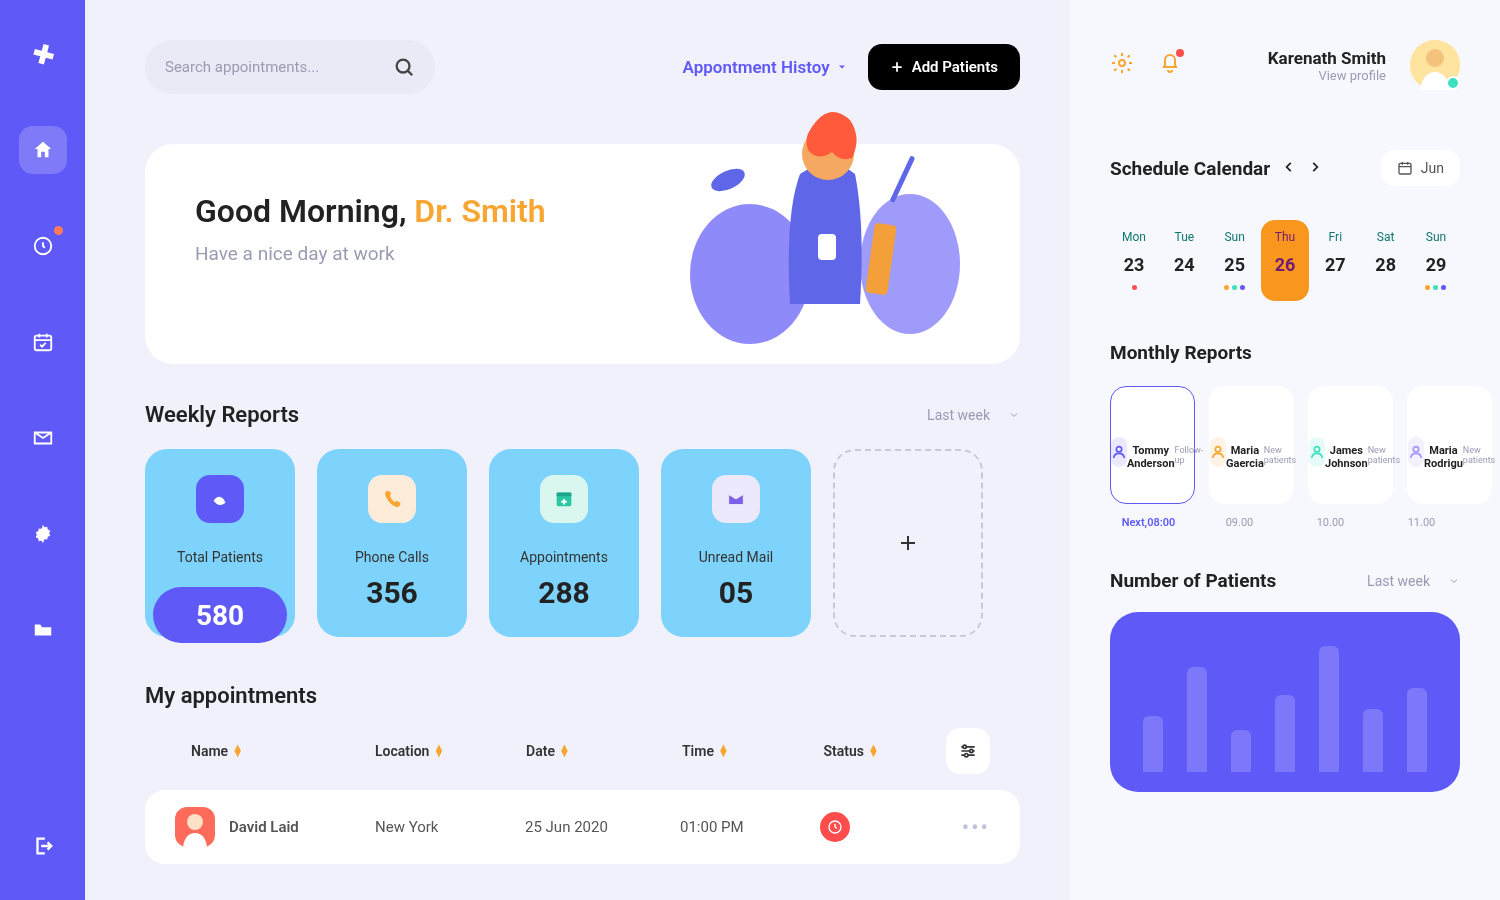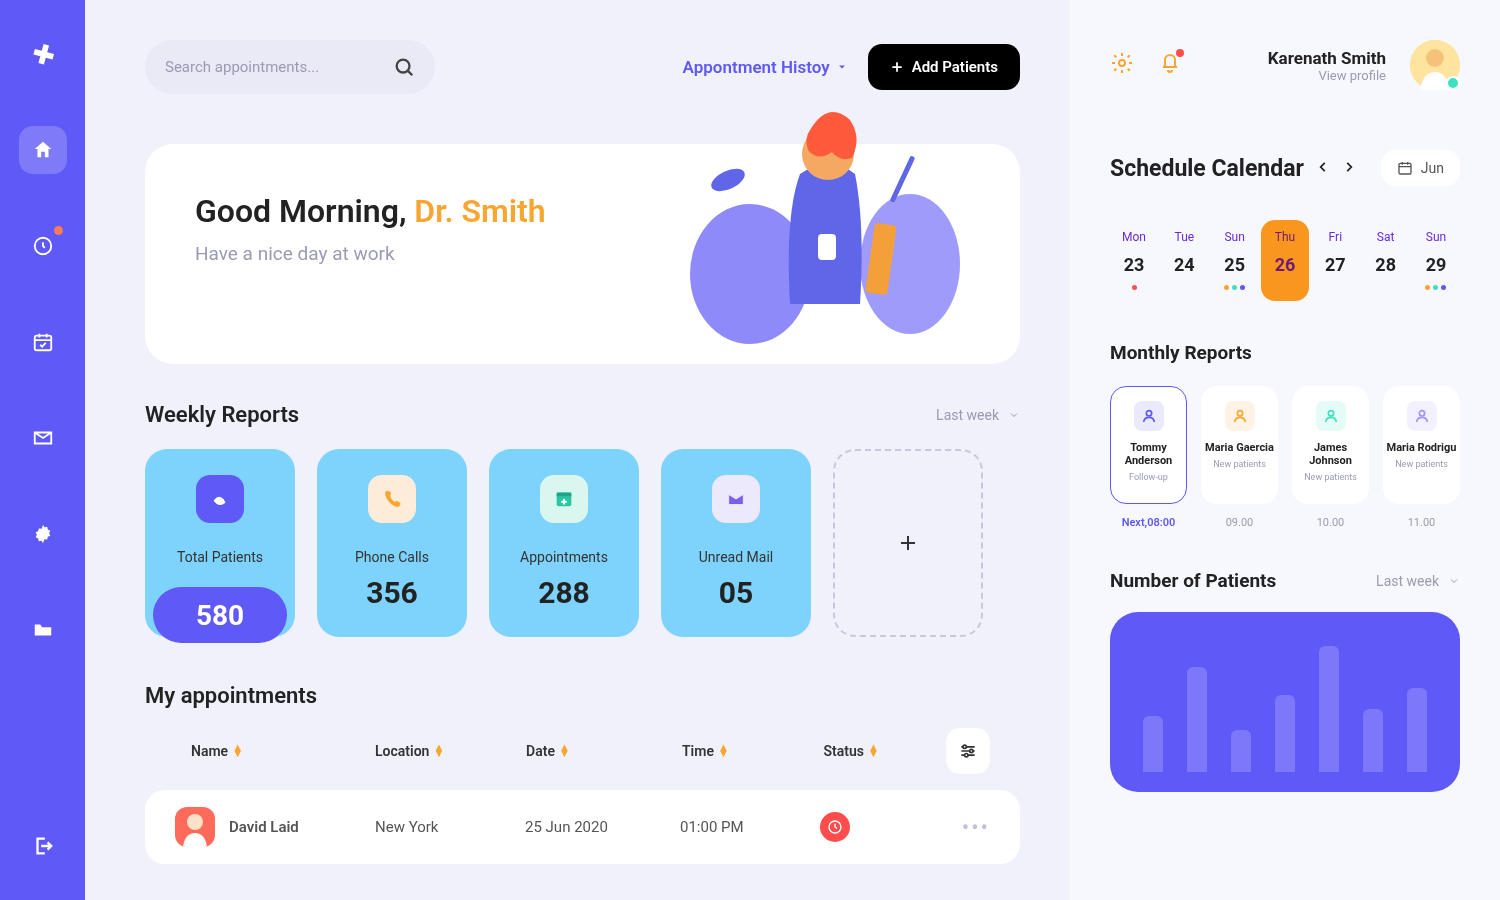--- a/index.html
+++ b/index.html
@@ -17,21 +17,21 @@
 .top-spacer { flex: 1; }
 .history-link { color: #5f59f7; font-weight: 600; font-size: 17px; display: flex; align-items: center; gap: 6px; cursor: pointer; }
 .add-btn { background: #000000; color: white; border: none; border-radius: 14px; padding: 14px 22px; font-size: 15px; font-weight: 600; display: flex; align-items: center; gap: 8px; cursor: pointer; }
 .hero { background: white; border-radius: 28px; margin-top: 50px; padding: 48px 50px; height: 220px; position: relative; overflow: visible; }
 .hero h1 { font-size: 32px; font-weight: 600; color: #222; }
 .hero h1 .hl { color: #f8a531; }
 .hero p { color: #9a9bb3; font-size: 19px; margin-top: 12px; }
 .illus { position: absolute; right: 60px; top: -60px; width: 280px; height: 260px; }
 .section-head { display: flex; align-items: center; justify-content: space-between; margin-top: 38px; }
 .section-head h2 { font-size: 22px; font-weight: 600; color: #222; }
-.dd { color: #9a9bb3; font-size: 14px; display: flex; align-items: center; gap: 9px; cursor: pointer; }
+.dd { color: #9a9bb3; font-size: 14px; display: flex; align-items: center; gap: 18px; cursor: pointer; }
 .cards { display: flex; gap: 22px; margin-top: 22px; }
 .card { background: #7dd3fc; border-radius: 22px; width: 150px; height: 188px; display: flex; flex-direction: column; align-items: center; padding-top: 26px; }
 .card .ic { width: 48px; height: 48px; border-radius: 14px; display: flex; align-items: center; justify-content: center; }
 .card .label { font-size: 14px; color: #333; margin-top: 26px; }
 .card .num { font-size: 30px; font-weight: 700; color: #222; margin-top: 10px; }
 .card.first { position: relative; }
 .card.first .pill { position: absolute; bottom: -6px; left: 8px; right: 8px; background: #5f59f7; color: white; font-size: 28px; font-weight: 700; height: 56px; border-radius: 28px; display: flex; align-items: center; justify-content: center; }
 .card.add { border: 2px dashed #c7c8dd; background: transparent; display: flex; align-items: center; justify-content: center; padding: 0; }
 .appt-head { display: flex; gap: 6px; margin-top: 20px; align-items: center; background: transparent; padding: 0 30px; }
 .col { font-size: 14px; color: #333; font-weight: 600; display: flex; align-items: center; gap: 4px; }
@@ -52,35 +52,35 @@
 .rp-top { display: flex; align-items: center; gap: 24px; }
 .iconbtn { color: #f8a531; position: relative; cursor: pointer; }
 .iconbtn .rd { position: absolute; top: -2px; right: -2px; width: 8px; height: 8px; background: #ff4d4d; border-radius: 50%; }
 .rp-spacer { flex: 1; }
 .userblock { text-align: right; }
 .userblock .name { font-weight: 700; color: #222; font-size: 17px; }
 .userblock .sub { color: #9a9bb3; font-size: 13px; }
 .avatar-lg { width: 50px; height: 50px; border-radius: 50%; background: #ffe4a0; position: relative; overflow: visible; }
 .avatar-lg .ind { position: absolute; bottom: 0; right: 0; width: 14px; height: 14px; background: #3de0c0; border-radius: 50%; border: 2px solid white; }
 .cal-head { display: flex; align-items: center; margin-top: 60px; gap: 12px; }
-.cal-head h3 { font-size: 23px; font-weight: 700; color: #222; }
+.cal-head h3 { font-size: 19px; font-weight: 700; color: #222; }
 .chev { cursor: pointer; color: #222; }
 .month-btn { margin-left: auto; background: white; border-radius: 14px; padding: 10px 16px; display: flex; align-items: center; gap: 8px; color: #555; font-size: 14px; cursor: pointer; }
 .week { display: flex; justify-content: space-between; margin-top: 34px; }
 .day { display: flex; flex-direction: column; align-items: center; gap: 10px; width: 48px; cursor: pointer; padding: 10px 0; border-radius: 14px; position: relative; }
-.day .dn { font-size: 12px; color: #6d28d9; }
+.day .dn { font-size: 12px; color: #0f766e; }
 .day .dt { font-size: 18px; font-weight: 700; color: #222; }
 .day.active { background: #f8961e; }
 .day.active .dn, .day.active .dt { color: #701a75; }
 .dots-row { display: flex; gap: 3px; height: 6px; }
 .dots-row span { width: 5px; height: 5px; border-radius: 50%; }
 .rp-sec { margin-top: 40px; }
 .rp-sec h3 { font-size: 19px; font-weight: 700; color: #222; }
 .mr-row { display: flex; gap: 14px; margin-top: 22px; }
-.mr-card { background: white; border-radius: 16px; width: 85px; height: 118px; display: flex; flex-direction: column; align-items: center; padding-top: 14px; cursor: pointer; border: 1px solid transparent; }
+.mr-card { background: white; border-radius: 16px; width: 85px; height: 118px; display: flex; flex-direction: row; align-items: center; padding-top: 14px; cursor: pointer; border: 1px solid transparent; }
 .mr-card.active { border: 1.5px solid #5f59f7; }
 .mr-card .ic { width: 30px; height: 30px; border-radius: 8px; display: flex; align-items: center; justify-content: center; }
 .mr-card .nm { font-size: 11px; font-weight: 700; color: #222; margin-top: 10px; text-align: center; line-height: 1.2; }
 .mr-card .tg { font-size: 9px; color: #9a9bb3; margin-top: 5px; }
 .times-row { display: flex; gap: 14px; margin-top: 12px; }
 .times-row span { width: 85px; text-align: center; font-size: 11px; color: #9a9bb3; }
 .times-row span.active { color: #5f59f7; font-weight: 600; }
 .chart-box { background: #5f59f7; border-radius: 28px; margin-top: 20px; height: 180px; display: flex; align-items: flex-end; justify-content: center; gap: 24px; padding: 20px 30px; }
 .bar { width: 20px; background: #7d78fa; border-radius: 6px 6px 0 0; }
 </style>

